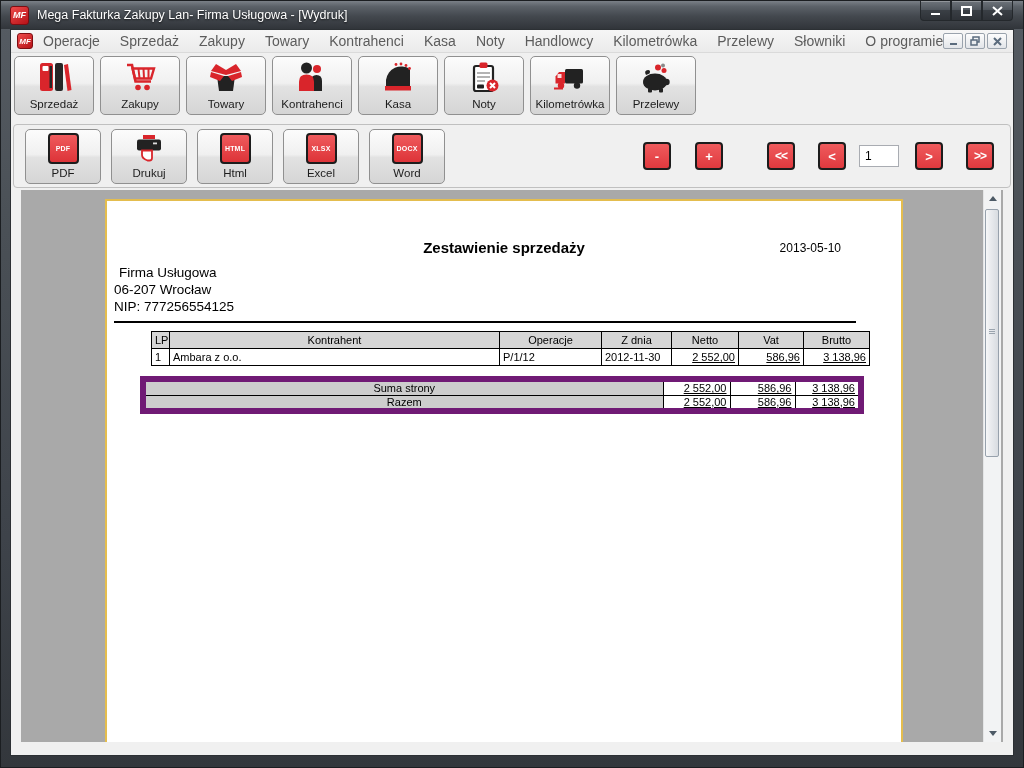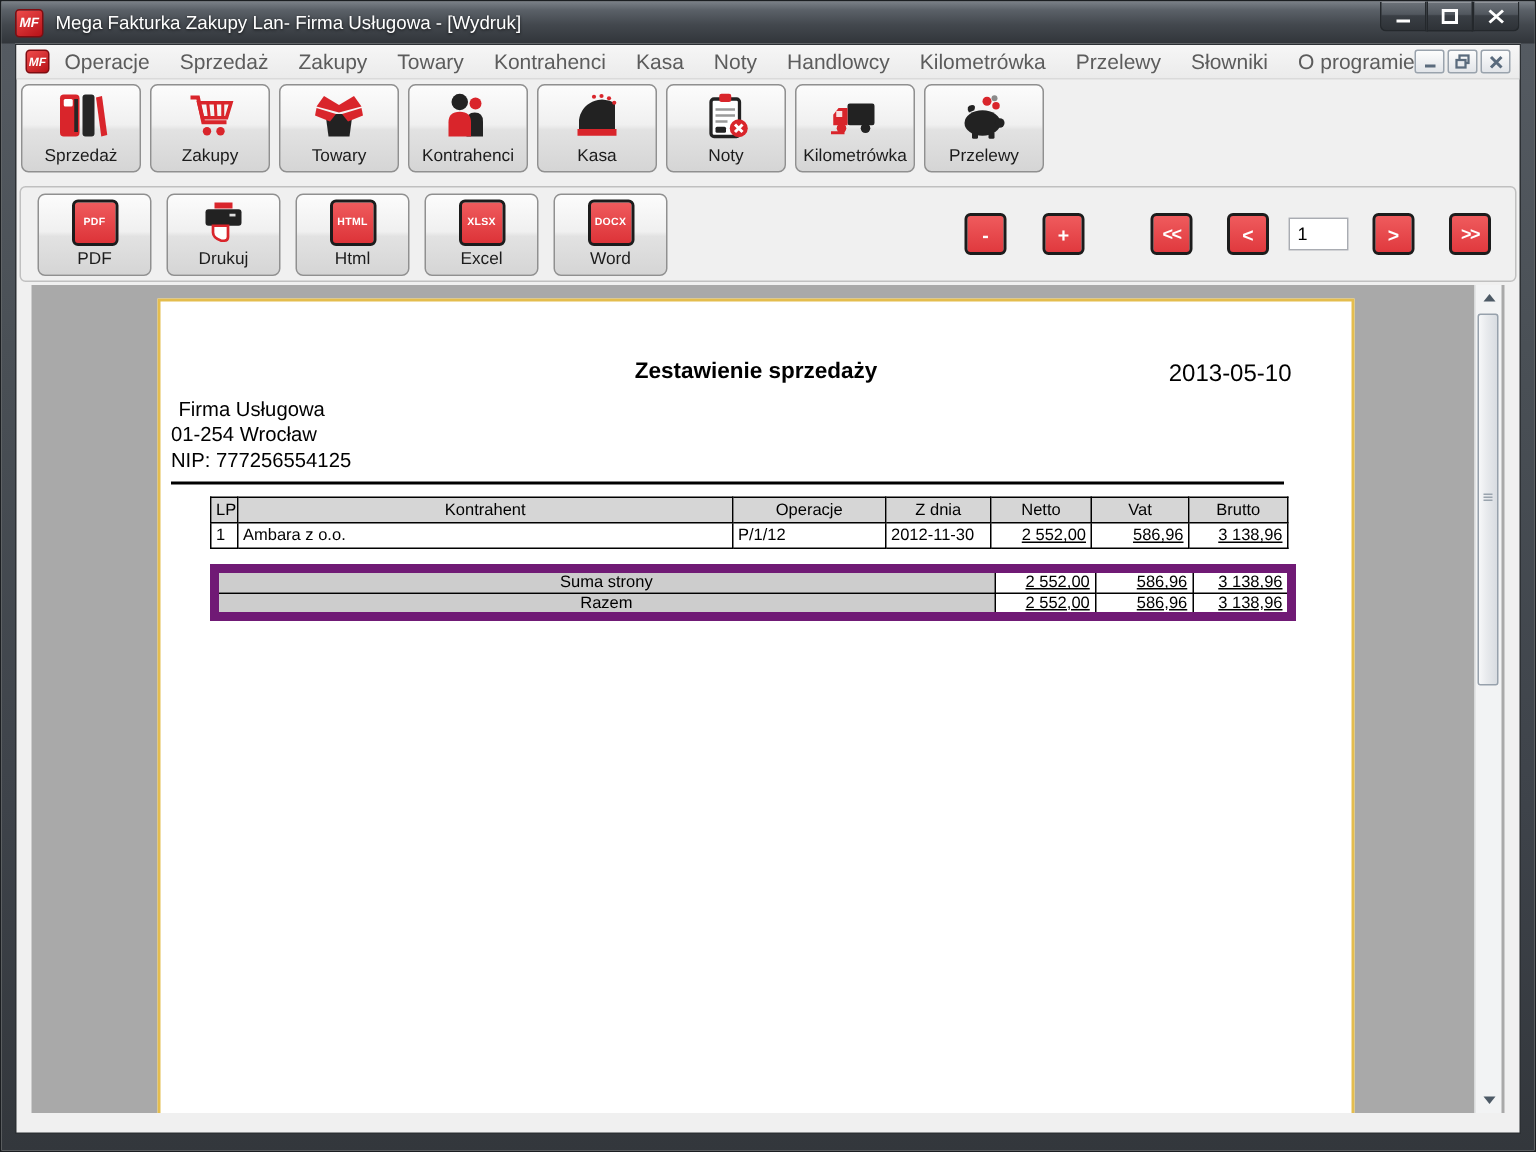--- a/index.html
+++ b/index.html
@@ -108,28 +108,28 @@
   
   .preview {
     flex:1; margin:0 10px 13px 10px; background:#a9a9a9; position:relative; overflow:hidden;
   }
   .page {
     position:absolute; left:84px; top:9px; width:798px; bottom:-2px;
     background:#fff; border:2px solid #e4bd4e; overflow:hidden;
   }
   .doc-header { position:relative; margin-top:38px; height:18px; }
   .doc-title { text-align:center; font-weight:bold; font-size:15px; color:#000; }
-  .doc-date { position:absolute; right:40px; top:2px; font-size:16px; color:#000; }
+  .doc-date { position:absolute; right:60px; top:2px; font-size:12px; color:#000; }
   .company { margin-top:7px; padding-left:7px; font-size:13.5px; line-height:17px; color:#000; }
   .company div:first-child { padding-left:5px; }
   .rule { height:2px; background:#000; margin:6px 45px 0 7px; }
 
   .doc-tables { margin:8px 0 0 33px; width:718px; font-size:11px; color:#000; }
   table { border-collapse:collapse; table-layout:fixed; width:718px; }
-  .main-table { border:1px solid #000; }
+  .main-table { border:1px solid #000;margin-left:11px; }
   .main-table th, .main-table td { border:1px solid #000; height:17px; padding:0 3px; overflow:hidden; white-space:nowrap; }
   .main-table th { background:#d6d6d6; font-weight:normal; text-align:center; }
   .sum-table { margin-top:10px; border:6px solid #701a75; }
   .sum-table td { border:1px solid #000; height:16px; padding:0 3px; overflow:hidden; white-space:nowrap; }
   .sum-label { background:#cdcdcd; text-align:center; }
   .num { text-align:right;text-decoration:underline; }
   .c-lp{width:18px;} .c-ktr{width:330px;} .c-dok{width:102px;} .c-dat{width:70px;}
   .c-net{width:67px;} .c-vat{width:65px;} .c-bru{width:66px;} .c-sum{width:520px;}
 
   
@@ -367,21 +367,21 @@
     <div class="preview">
       <div class="page">
 
         <div class="doc-header">
           <div class="doc-title">Zestawienie sprzedaży</div>
           <div class="doc-date">2013-05-10</div>
         </div>
 
         <div class="company">
           <div>Firma Usługowa</div>
-          <div>01-254 Wrocław</div>
+          <div>06-207 Wrocław</div>
           <div>NIP: 777256554125</div>
         </div>
 
         <div class="rule"></div>
 
         <div class="doc-tables">
           <table class="main-table">
             <colgroup>
               <col class="c-lp">
                 <col class="c-ktr">

